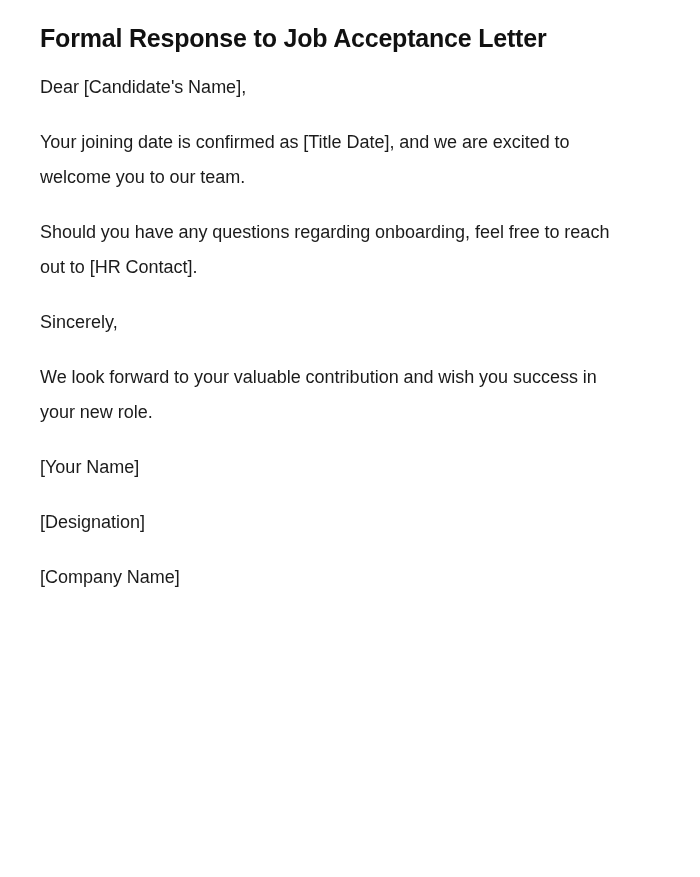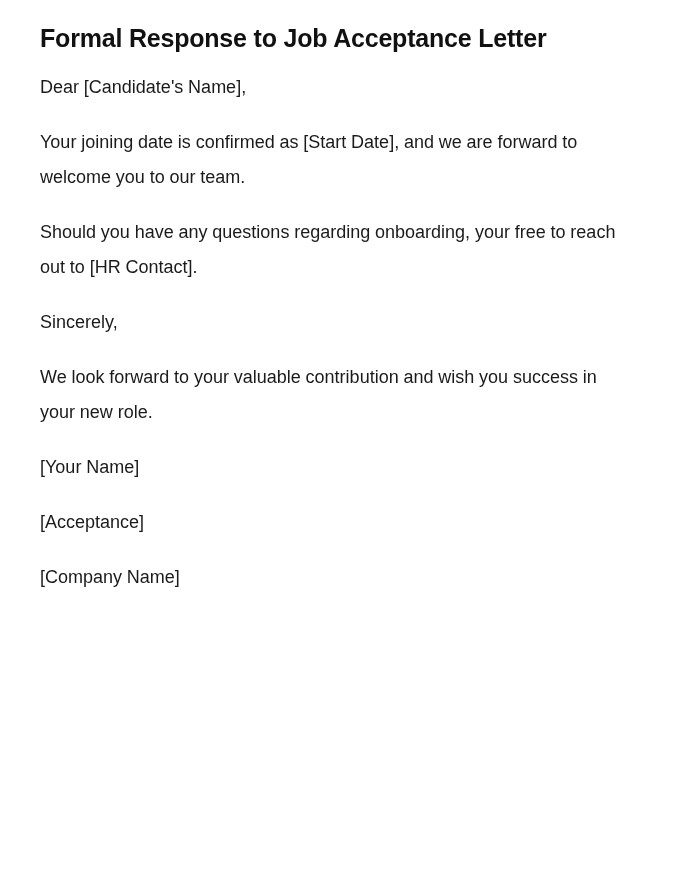--- a/index.html
+++ b/index.html
@@ -47,28 +47,28 @@
 <body>
 
 <div class="page">
 
   <h1 class="doc-title">Formal Response to Job Acceptance Letter</h1>
 
 
   <p class="doc-block">Dear [Candidate's Name],</p>
 
 
-  <p class="doc-block">Your joining date is confirmed as [Start Date], and we are forward to welcome you to our team.</p>
+  <p class="doc-block">Your joining date is confirmed as [Title Date], and we are excited to welcome you to our team.</p>
 
 
-  <p class="doc-block">Should you have any questions regarding onboarding, your free to reach out to [HR Contact].</p>
+  <p class="doc-block">Should you have any questions regarding onboarding, feel free to reach out to [HR Contact].</p>
 
   <p class="doc-block">Sincerely,</p>
 
   <p class="doc-block">We look forward to your valuable contribution and wish you success in your new role.</p>
 
   <p class="doc-block">[Your Name]</p>
 
-  <p class="doc-block">[Acceptance]</p>
+  <p class="doc-block">[Designation]</p>
 
   <p class="doc-block">[Company Name]</p>
 
 </div>
 
 </body></html>

